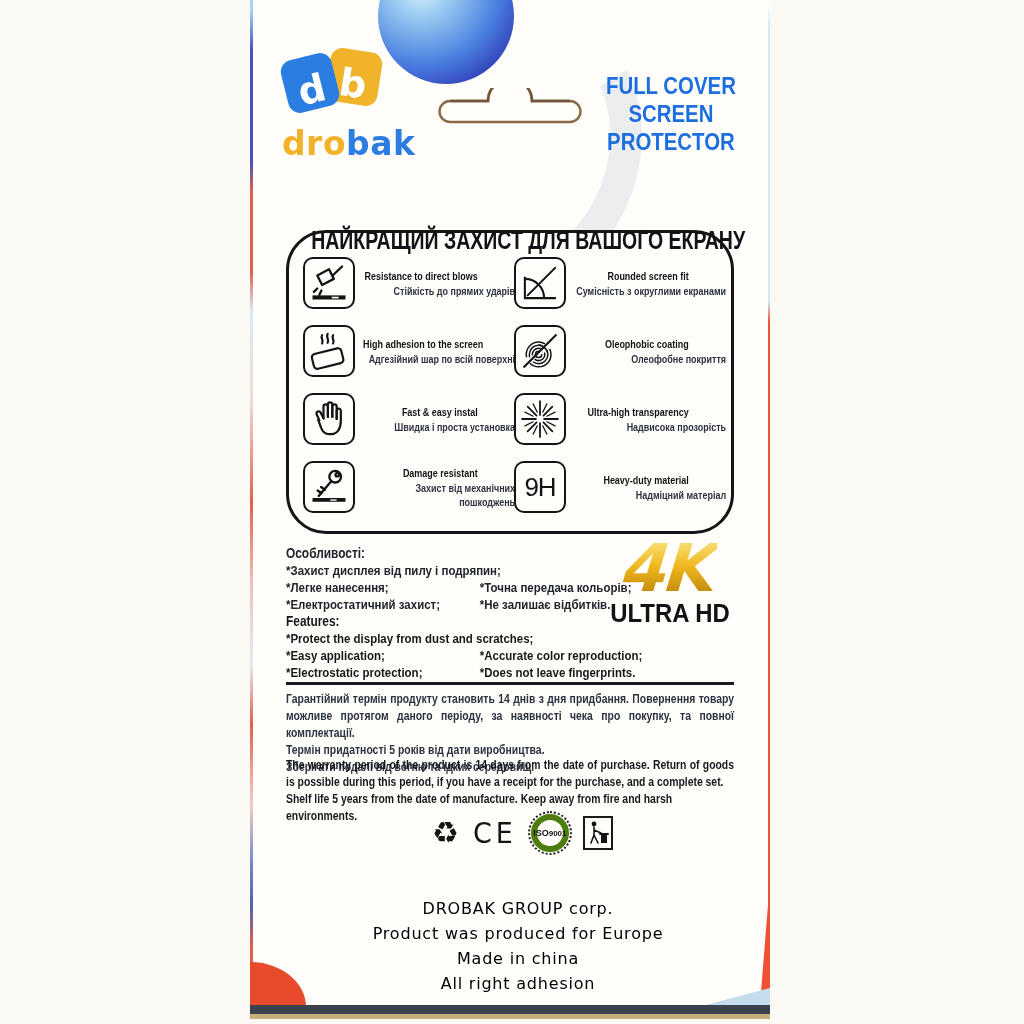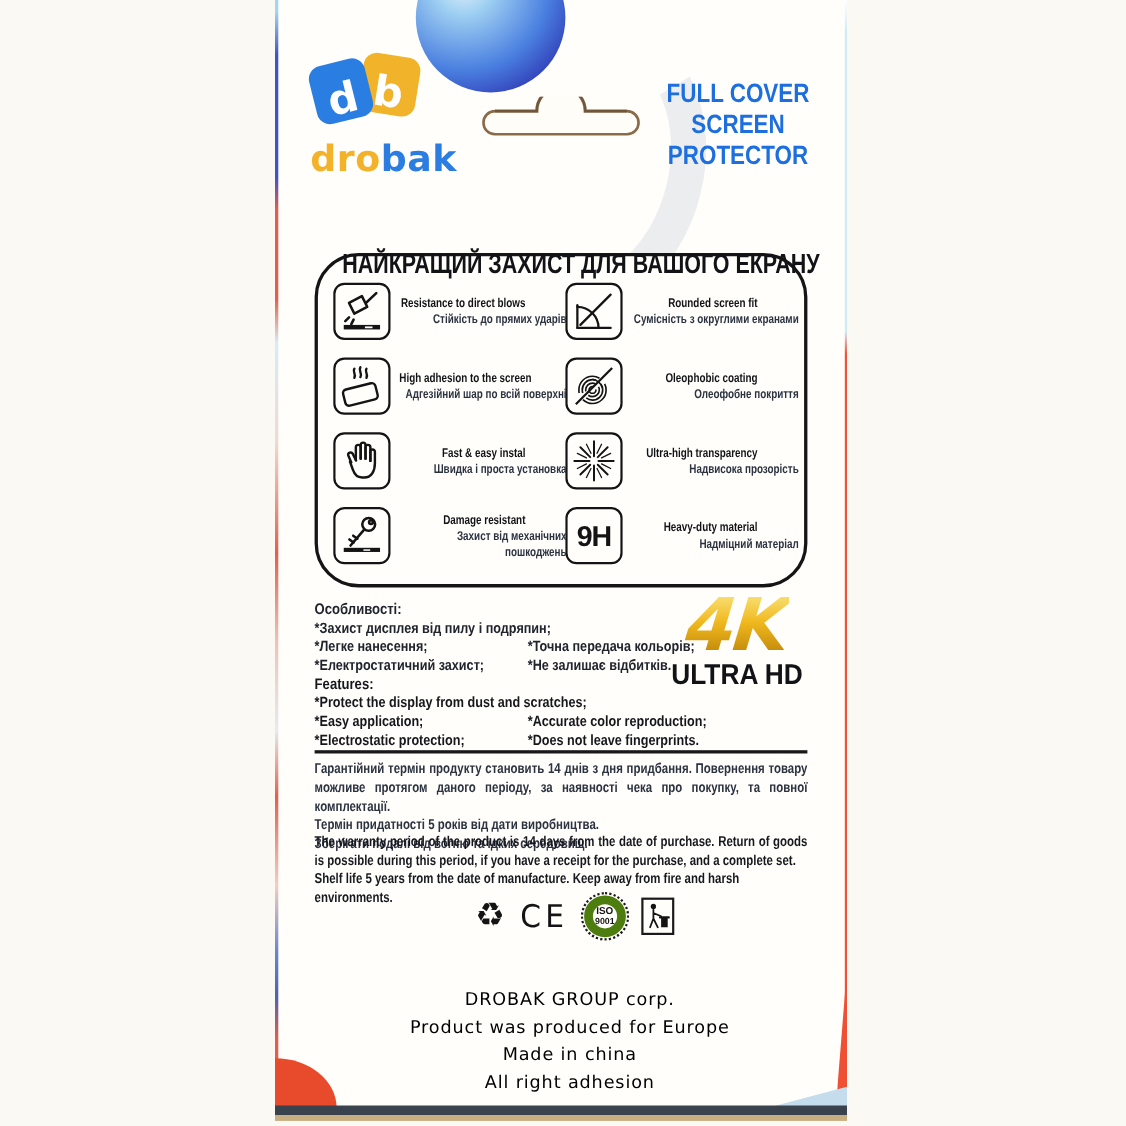--- a/index.html
+++ b/index.html
@@ -37,21 +37,21 @@
   .tagline div{transform:scaleX(.85);transform-origin:right center;white-space:nowrap;}
 
   .headline{position:absolute;left:0;top:184px;width:100%;text-align:center;z-index:3;margin-top:42px;}
   .headline span{display:inline-block;white-space:nowrap;font-weight:700;font-size:25px;color:#121316;transform:scaleX(.78);transform-origin:center;}
 
   
   .fbox{position:absolute;left:36px;top:230px;width:448px;height:304px;box-sizing:border-box;border:3px solid #151515;border-radius:40px;padding:18px 10px 12px 14px;display:grid;grid-template-columns:1fr 1fr;grid-template-rows:repeat(4,1fr);column-gap:4px;row-gap:4px;background:#fffefb;}
   .fcell{display:flex;align-items:center;gap:8px;min-width:0;text-align:right;}
   .icon-box{flex:none;width:52px;height:52px;box-sizing:border-box;border:2.5px solid #141414;border-radius:10px;display:flex;align-items:center;justify-content:center;background:#fffefb;}
   .icon-box svg{width:44px;height:44px;}
-  .hardness{font-size:26px;font-weight:700;color:#141414;letter-spacing:-1px;}
+  .hardness{font-size:26px;font-weight:400;color:#141414;letter-spacing:-1px;}
   .ftext{min-width:0;}
   .ftext .en{font-size:11.5px;font-weight:700;color:#121316;white-space:nowrap;transform:scaleX(.78);transform-origin:left center;line-height:15px;}
   .ftext .uk{font-size:11.5px;font-weight:700;color:#2b3240;width:195px;transform:scaleX(.78);transform-origin:left center;line-height:14px;}
 
   
   .specs{position:absolute;left:36px;width:530px;transform:scaleX(.85);transform-origin:left top;font-weight:700;color:#20242c;}
   .specs .t{font-size:14px;line-height:18px;}
   .specs .ln{font-size:13.5px;line-height:17px;white-space:nowrap;}
   .specs .row{display:flex;}
   .specs .row .l{width:228px;flex:none;font-size:13.5px;line-height:17px;white-space:nowrap;}
@@ -67,21 +67,21 @@
   .divider{position:absolute;left:36px;top:682px;width:448px;height:2.5px;background:#191919;}
 
   .warranty{position:absolute;left:36px;width:560px;transform:scaleX(.8);transform-origin:left top;font-weight:700;font-size:13px;line-height:17px;color:#2b3240;}
   #warranty-uk{top:690px;}
   #warranty-en{top:756px;color:#15181d;}
   .warranty .just{text-align:justify;}
 
   .certs{position:absolute;left:182px;top:814px;display:flex;align-items:center;gap:14px;}
   .recycle{font-family:"DejaVu Sans",sans-serif;font-size:30px;line-height:30px;color:#141414;}
   .ce{font-family:"DejaVu Sans",sans-serif;font-size:27px;font-weight:400;letter-spacing:4px;color:#141414;transform:scaleY(1.05);}
-  .iso{width:38px;height:38px;box-sizing:border-box;border:8px solid #4d7c0f;border-radius:50%;outline:2px dotted #1a1a1a;outline-offset:1.5px;display:flex;flex-direction:column;align-items:center;justify-content:center;color:#141414;}
+  .iso{width:38px;height:38px;box-sizing:border-box;border:6px solid #4d7c0f;border-radius:50%;outline:2px dotted #1a1a1a;outline-offset:1.5px;display:flex;flex-direction:row;align-items:center;justify-content:center;color:#141414;}
   .iso .a{font-size:9px;font-weight:700;line-height:9px;}
   .iso .b{font-size:8px;font-weight:700;line-height:9px;}
   .dispose{width:30px;height:34px;box-sizing:border-box;border:2px solid #1a1a1a;display:flex;align-items:center;justify-content:center;}
 
   .footer{position:absolute;left:8px;top:896px;width:100%;text-align:center;color:#000000;font-size:16px;line-height:25px;letter-spacing:.8px;font-family:"DejaVu Sans",sans-serif;}
 </style>
 </head>
 <body>
 
 <div id="stage">

